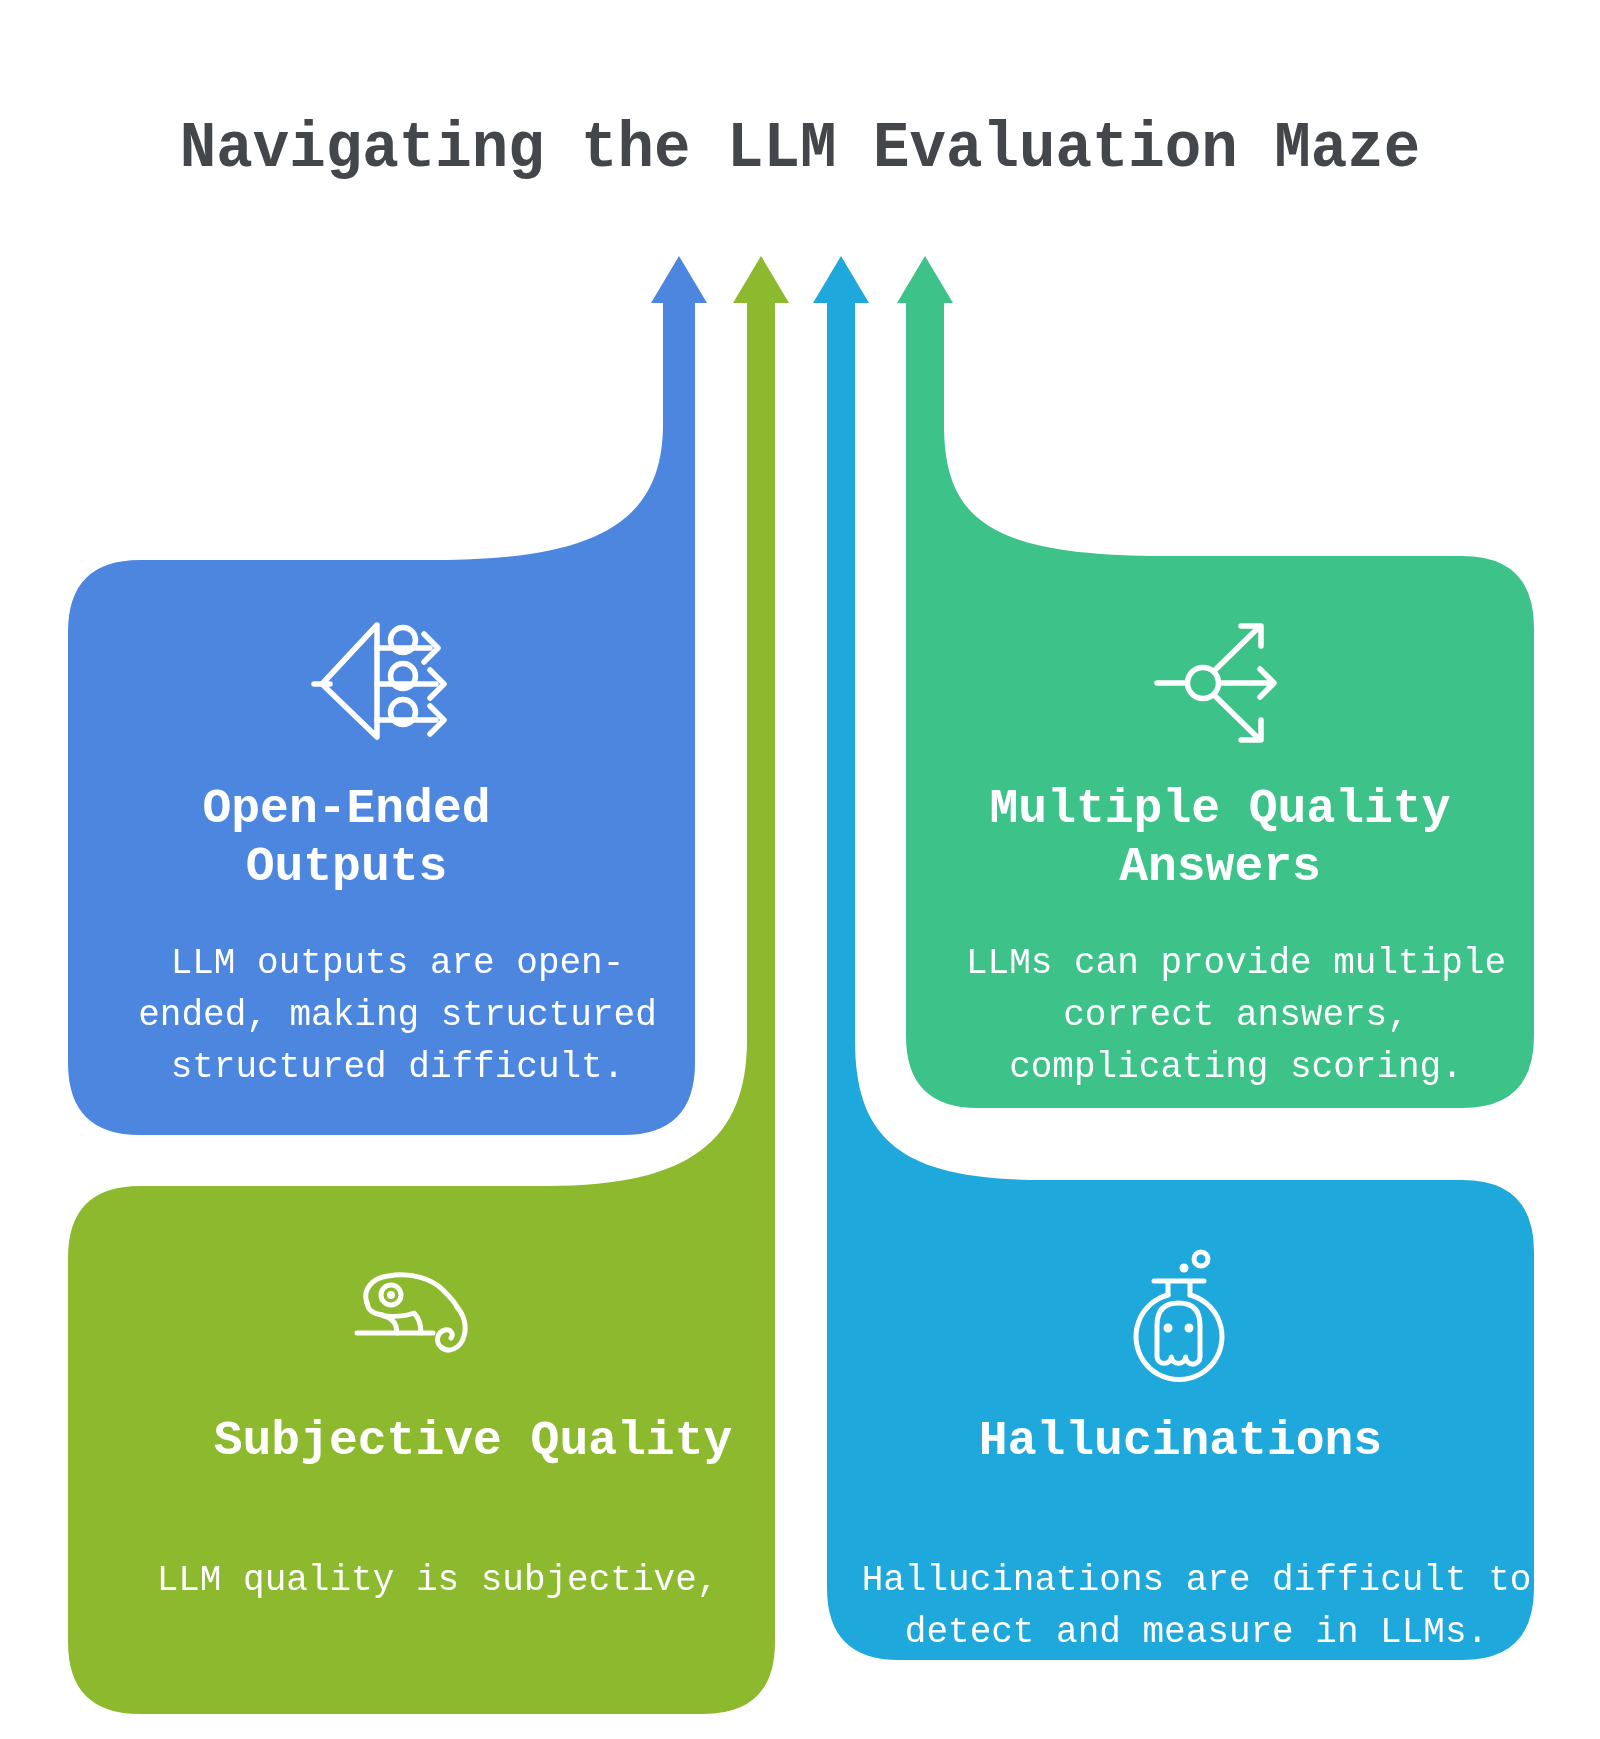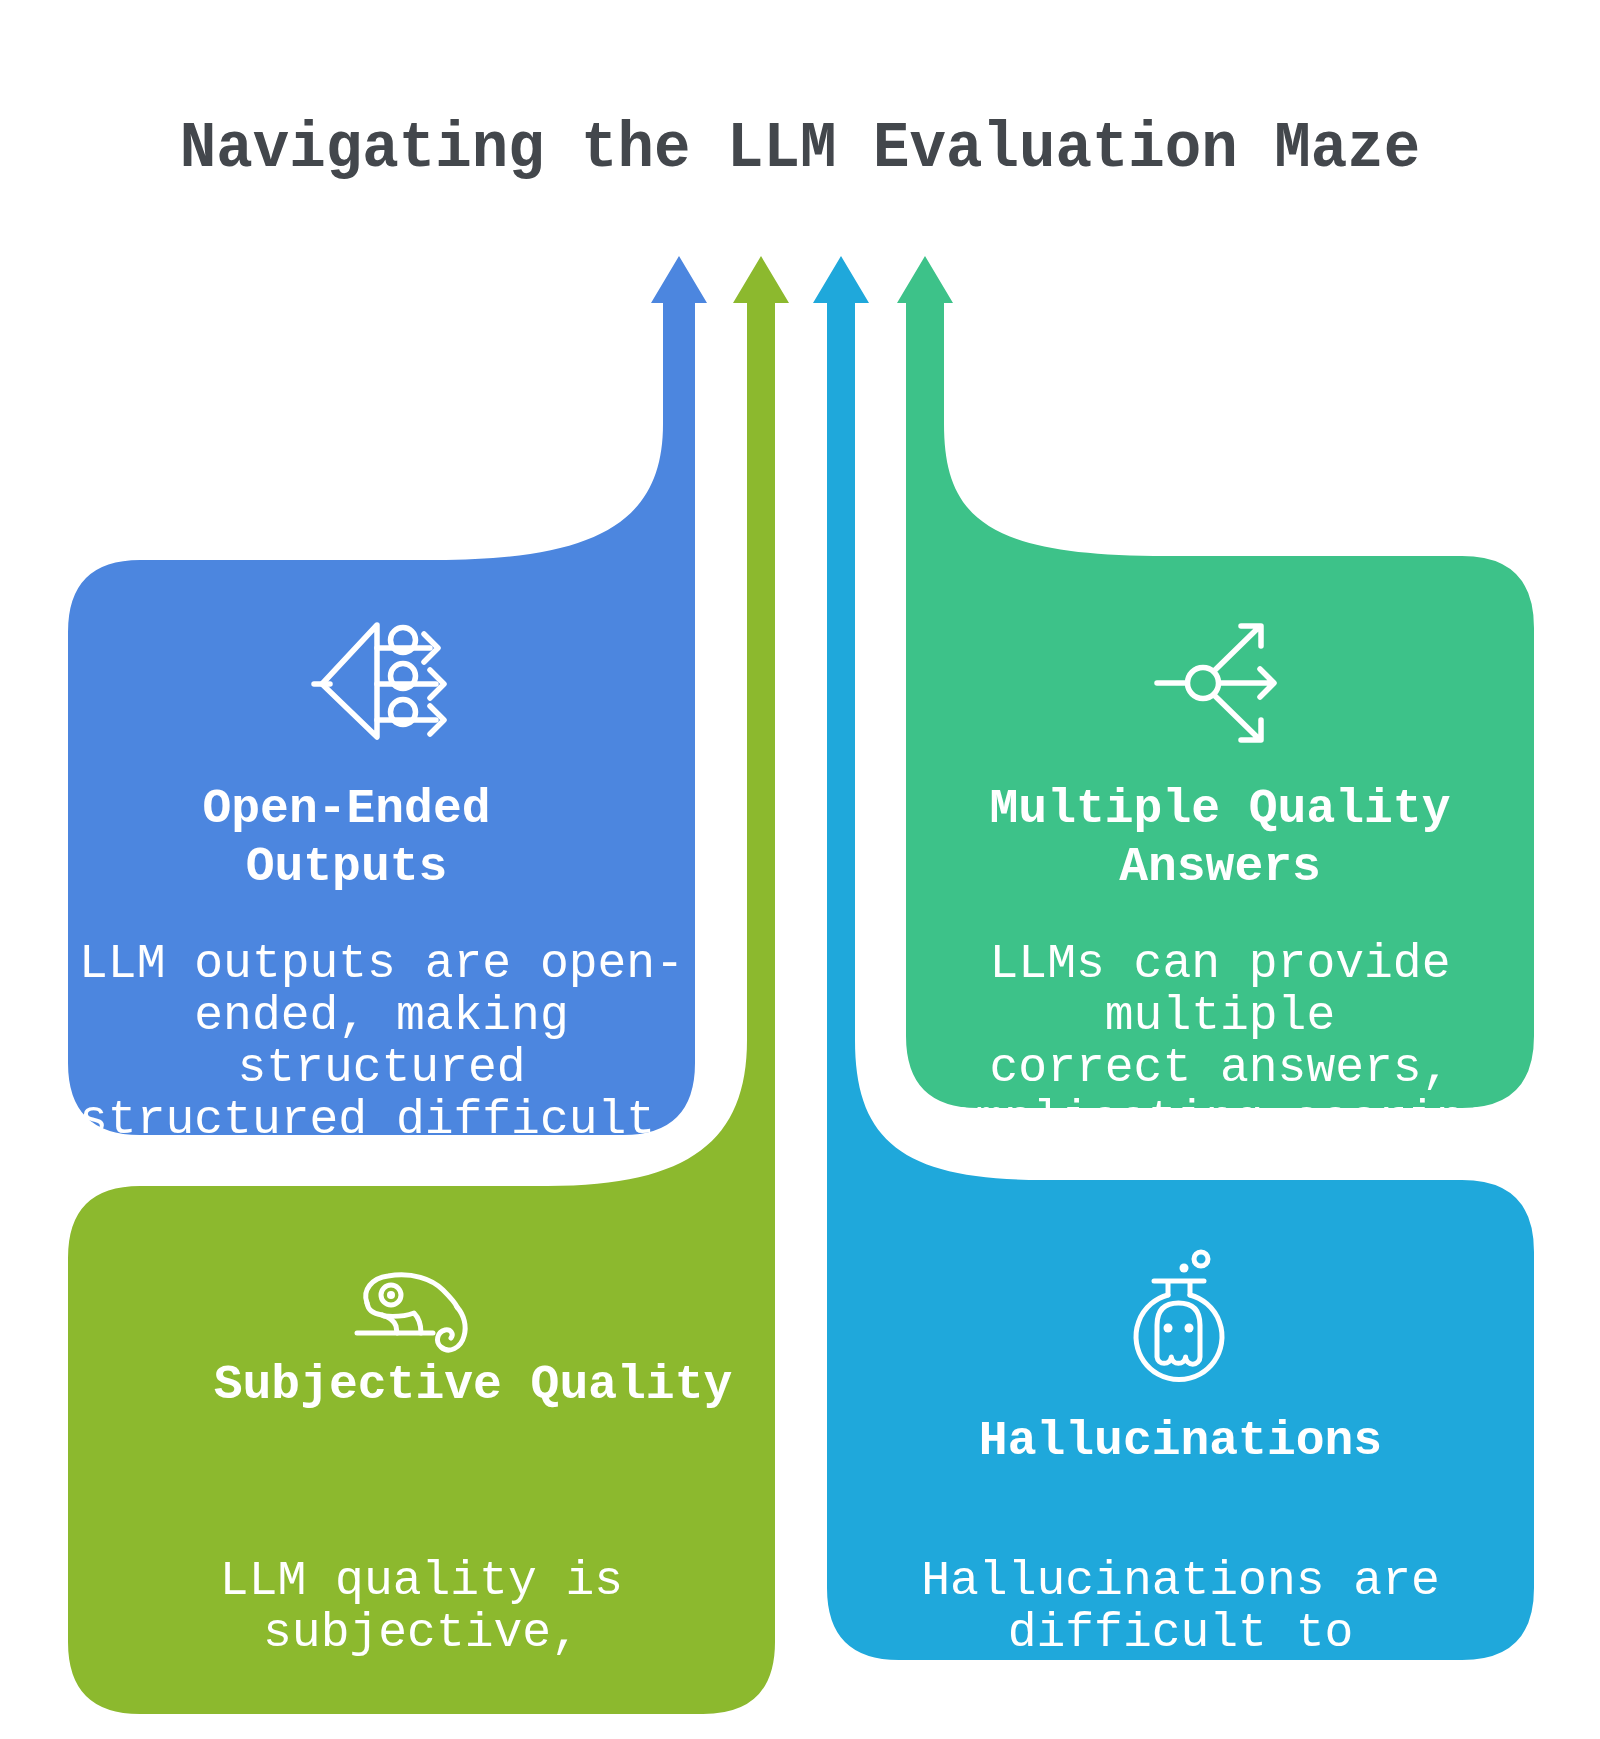--- a/index.html
+++ b/index.html
@@ -8,21 +8,21 @@
     font-family:Liberation Mono, monospace;
   }
   .page-title{
     position:absolute;top:70px;left:0;width:1600px;text-align:center;
     font-size:64px;font-weight:bold;color:#43474c;letter-spacing:0px;
     transform:scaleX(0.95);transform-origin:center;white-space:nowrap;
   }
   svg.shapes{position:absolute;left:0;top:0;}
   .card-text{position:absolute;text-align:center;color:#ffffff;}
   .heading{font-size:48px;font-weight:bold;line-height:58px;}
-  .bodytext{font-size:48px;font-weight:normal;line-height:52px;}
+  .bodytext{font-size:36px;font-weight:normal;line-height:52px;margin-left:16px;}
   .icon-stroke{fill:none;stroke:#ffffff;stroke-width:5.5;stroke-linecap:round;stroke-linejoin:round;}
   .icon-stroke-thin{fill:none;stroke:#ffffff;stroke-width:5;stroke-linecap:round;stroke-linejoin:round;}
   .icon-fill{fill:#ffffff;stroke:none;}
 </style>
 </head>
 <body>
 
 <div class="canvas">
 
   <h1 class="page-title">Navigating the LLM Evaluation Maze</h1>
@@ -94,21 +94,21 @@
   <div class="card-text heading" style="left:906px;top:780px;width:628px">
     <div>Multiple Quality</div>
     <div>Answers</div>
   </div>
   <div class="card-text bodytext" style="left:906px;top:938px;width:628px">
     <div>LLMs can provide multiple</div>
     <div>correct answers,</div>
     <div>complicating scoring.</div>
   </div>
 
-  <div class="card-text heading" style="left:68px;top:1356px;width:810px">
+  <div class="card-text heading" style="left:68px;top:1412px;width:810px">
     <div>Subjective Quality</div>
   </div>
   <div class="card-text bodytext" style="left:68px;top:1555px;width:707px">
     <div>LLM quality is subjective,</div>
   </div>
 
   <div class="card-text heading" style="left:827px;top:1412px;width:707px">
     <div>Hallucinations</div>
   </div>
   <div class="card-text bodytext" style="left:827px;top:1555px;width:707px">

